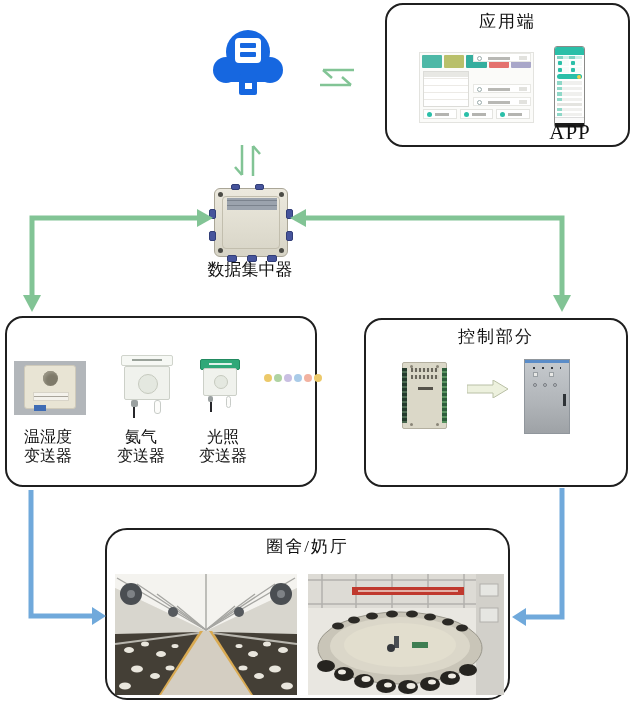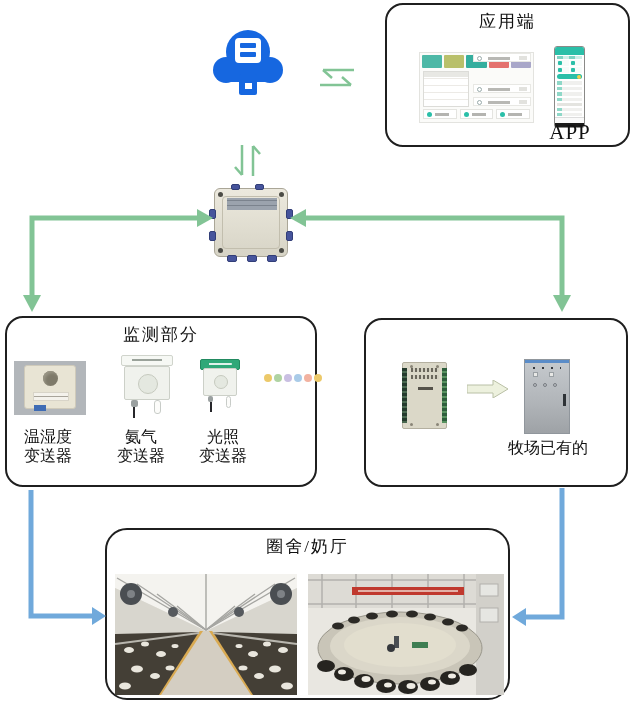--- a/index.html
+++ b/index.html
@@ -263,23 +263,23 @@
     <div class="gland" style="left:16px;top:-5px;width:9px;height:6px"></div>
     <div class="gland" style="left:40px;top:-5px;width:9px;height:6px"></div>
     <div class="gland" style="left:-6px;top:20px;width:7px;height:10px"></div>
     <div class="gland" style="left:-6px;top:42px;width:7px;height:10px"></div>
     <div class="gland" style="right:-6px;top:20px;width:7px;height:10px"></div>
     <div class="gland" style="right:-6px;top:42px;width:7px;height:10px"></div>
     <div class="gland" style="left:12px;bottom:-6px;width:10px;height:7px"></div>
     <div class="gland" style="left:32px;bottom:-6px;width:10px;height:7px"></div>
     <div class="gland" style="left:52px;bottom:-6px;width:10px;height:7px"></div>
   </div>
+  <div class="lbl conc-lbl">数据集中器</div>
 
   <div class="panel mon-panel">
-    <div class="panel-title">监测部分</div>
     <div class="sensor-photo">
       <div class="sp-dev">
           <div class="sp-dome"></div>
           <div class="sp-strip"></div>
         </div>
       <div class="sp-plug"></div>
     </div>
     <div class="sensor s2">
       <div class="cap"></div>
         <div class="sbody">
@@ -314,20 +314,21 @@
       <span>氨气</span>
         <span>变送器</span>
     </div>
     <div class="lbl two s3l">
       <span>光照</span>
         <span>变送器</span>
     </div>
   </div>
 
   <div class="panel ctl-panel">
+    <div class="panel-title">控制部分</div>
     <div class="controller">
       <div class="term l"></div>
         <div class="term r"></div>
       <div class="vents" style="top:5px"></div>
         <div class="vents" style="top:12px"></div>
       <div class="ctext"></div>
       <div class="screw" style="left:7px;top:2px;width:3px;height:3px;background:#8a8678"></div>
       <div class="screw" style="right:7px;top:2px;width:3px;height:3px;background:#8a8678"></div>
       <div class="screw" style="left:7px;bottom:2px;width:3px;height:3px;background:#8a8678"></div>
       <div class="screw" style="right:7px;bottom:2px;width:3px;height:3px;background:#8a8678"></div>
@@ -339,21 +340,20 @@
       <div class="cab-top"></div>
       <div class="cab-dots"></div>
       <div class="cab-sq" style="left:8px"></div>
         <div class="cab-sq" style="left:24px"></div>
       <div class="cab-cir" style="left:8px"></div>
         <div class="cab-cir" style="left:18px"></div>
         <div class="cab-cir" style="left:28px"></div>
       <div class="cab-handle"></div>
     </div>
     <div class="lbl two cab-lbl">
-      <span>牧场已有的</span>
     </div>
   </div>
 
   <div class="panel barn-panel">
     <div class="panel-title">圈舍/奶厅</div>
     <svg class="barn-photo" viewBox="0 0 182 121">
       <rect width="182" height="121" fill="#e8e6e0"></rect>
       <polygon points="0,0 182,0 182,14 91,57 0,14" fill="#f4f3ef"></polygon>
       <g stroke="#a6a6a2" stroke-width="1.4" fill="none">
         <polyline points="2,4 91,56 180,4"></polyline>

